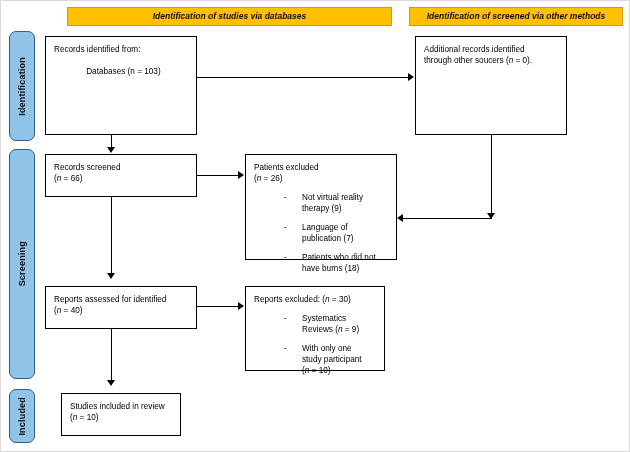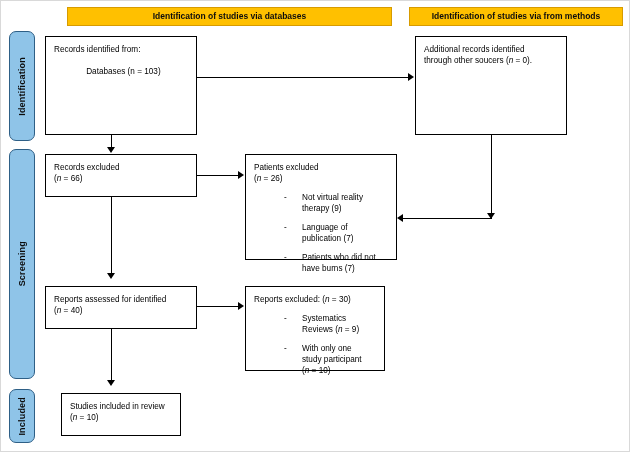--- a/index.html
+++ b/index.html
@@ -53,20 +53,21 @@
     align-items: center;
     justify-content: center;
   }
   .banner .banner-label {
     font-size: 8.5px;
     font-weight: bold;
     color: #0d0d0d;
     text-align: center;
     line-height: 1.1;
     font-family: "Liberation Sans", sans-serif;
+    font-style: italic;
   }
 
   
   .node {
     position: absolute;
     background: #ffffff;
     border: 1.2px solid #000000;
     box-sizing: border-box;
     padding: 7px 8px;
     display: flex;
@@ -142,21 +143,21 @@
 </head>
 <body>
 
 <div id="canvas">
 
   <div class="banner" style="left:66px; top:6px; width:325px; height:19px;">
     <span class="banner-label">Identification of studies via databases</span>
   </div>
 
   <div class="banner" style="left:408px; top:6px; width:214px; height:19px;">
-    <span class="banner-label">Identification of studies via from methods</span>
+    <span class="banner-label">Identification of screened via other methods</span>
   </div>
 
   <div class="stage-tab" style="left:8px; top:30px; width:26px; height:110px;">
     <span class="stage-label">Identification</span>
   </div>
 
   <div class="stage-tab" style="left:8px; top:148px; width:26px; height:230px;">
     <span class="stage-label">Screening</span>
   </div>
 
@@ -175,33 +176,33 @@
 
   <div class="node vcenter" style="left:414px; top:35px; width:152px; height:99px;">
     <div class="node-body">
       <span class="node-title">Additional records identified</span>
       <span class="node-title">through other soucers (<i class="n-italic">n</i> = 0).</span>
     </div>
   </div>
 
   <div class="node" style="left:44px; top:153px; width:152px; height:43px;">
     <div class="node-body">
-      <span class="node-title">Records excluded</span>
+      <span class="node-title">Records screened</span>
       <span class="node-title">(<i class="n-italic">n</i> = 66)</span>
     </div>
   </div>
 
   <div class="node" style="left:244px; top:153px; width:152px; height:106px;">
     <div class="node-body">
       <span class="node-title">Patients excluded</span>
       <span class="node-title">(<i class="n-italic">n</i> = 26)</span>
       <ul class="reasons">
         <li>Not virtual reality therapy (9)</li>
         <li>Language of publication (7)</li>
-        <li>Patients who did not have burns (7)</li>
+        <li>Patients who did not have burns (18)</li>
       </ul>
     </div>
   </div>
 
   <div class="node" style="left:44px; top:285px; width:152px; height:43px;">
     <div class="node-body">
       <span class="node-title">Reports assessed for identified</span>
       <span class="node-title">(<i class="n-italic">n</i> = 40)</span>
     </div>
   </div>

